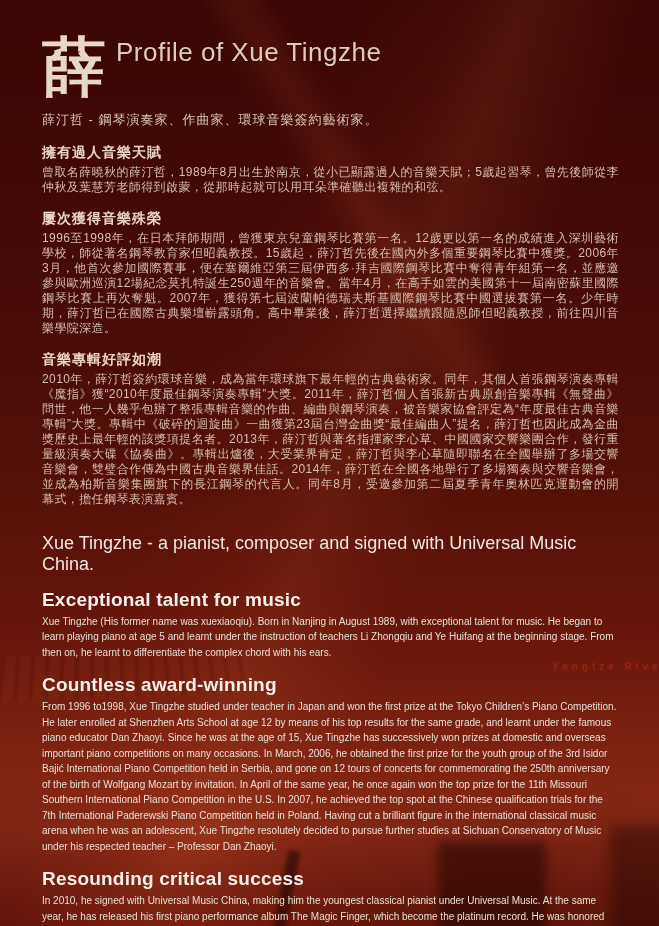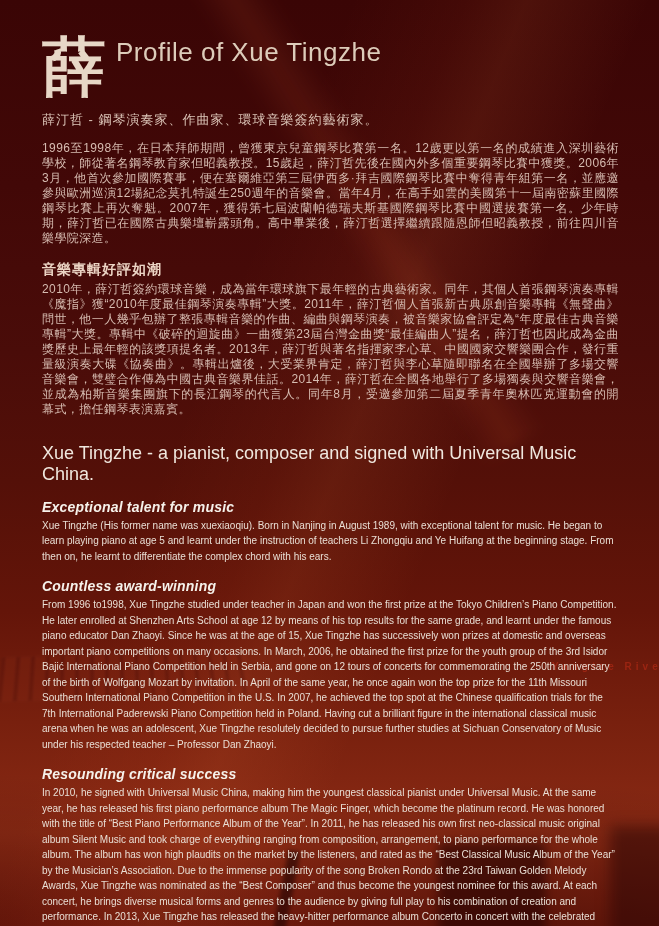--- a/index.html
+++ b/index.html
@@ -70,21 +70,21 @@
     margin:15px 0 3px 0;font-size:14px;font-weight:bold;color:#ecd4c4;letter-spacing:1px;
   }
   section.zh p{
     margin:0;font-size:12px;line-height:15px;color:#d7bcb1;letter-spacing:0.4px;
     text-align:justify;
   }
   .intro-en{
     margin:26px 0 0 0;font-size:18px;color:#f0e7de;
   }
   section.en h2{
-    margin:14px 0 3px 0;font-size:14px;font-weight:bold;color:#f6f1ea;letter-spacing:0.2px;font-style:italic;
+    margin:14px 0 3px 0;font-size:19px;font-weight:bold;color:#f6f1ea;letter-spacing:0.2px;
   }
   section.en p{
     margin:0;font-size:10px;line-height:15.5px;color:#e9ded4;
   }
 </style>
 </head>
 <body>
 
 <div class="page">
 
@@ -99,22 +99,27 @@
 
     <header>
       <div class="big-char">薛</div>
       <div class="title-col">
         <div class="title-en">Profile of Xue Tingzhe</div>
       </div>
     </header>
 
     <p class="subtitle">薛汀哲 - 鋼琴演奏家、作曲家、環球音樂簽約藝術家。</p>
 
+    <section class="zh">
+      <h2>擁有過人音樂天賦</h2>
+      <p>曾取名薛曉秋的薛汀哲，1989年8月出生於南京，從小已顯露過人的音樂天賦；5歲起習琴，曾先後師從李仲秋及葉慧芳老師得到啟蒙，從那時起就可以用耳朵準確聽出複雜的和弦。</p>
+    </section>
 
     <section class="zh">
+      <h2>屢次獲得音樂殊榮</h2>
       <p>1996至1998年，在日本拜師期間，曾獲東京兒童鋼琴比賽第一名。12歲更以第一名的成績進入深圳藝術學校，師從著名鋼琴教育家但昭義教授。15歲起，薛汀哲先後在國內外多個重要鋼琴比賽中獲獎。2006年3月，他首次參加國際賽事，便在塞爾維亞第三屆伊西多·拜吉國際鋼琴比賽中奪得青年組第一名，並應邀參與歐洲巡演12場紀念莫扎特誕生250週年的音樂會。當年4月，在高手如雲的美國第十一屆南密蘇里國際鋼琴比賽上再次奪魁。2007年，獲得第七屆波蘭帕德瑞夫斯基國際鋼琴比賽中國選拔賽第一名。少年時期，薛汀哲已在國際古典樂壇嶄露頭角。高中畢業後，薛汀哲選擇繼續跟隨恩師但昭義教授，前往四川音樂學院深造。</p>
     </section>
 
     <section class="zh">
       <h2>音樂專輯好評如潮</h2>
       <p>2010年，薛汀哲簽約環球音樂，成為當年環球旗下最年輕的古典藝術家。同年，其個人首張鋼琴演奏專輯《魔指》獲“2010年度最佳鋼琴演奏專輯”大獎。2011年，薛汀哲個人首張新古典原創音樂專輯《無聲曲》問世，他一人幾乎包辦了整張專輯音樂的作曲、編曲與鋼琴演奏，被音樂家協會評定為“年度最佳古典音樂專輯”大獎。專輯中《破碎的迴旋曲》一曲獲第23屆台灣金曲獎“最佳編曲人”提名，薛汀哲也因此成為金曲獎歷史上最年輕的該獎項提名者。2013年，薛汀哲與著名指揮家李心草、中國國家交響樂團合作，發行重量級演奏大碟《協奏曲》。專輯出爐後，大受業界肯定，薛汀哲與李心草隨即聯名在全國舉辦了多場交響音樂會，雙璧合作傳為中國古典音樂界佳話。2014年，薛汀哲在全國各地舉行了多場獨奏與交響音樂會，並成為柏斯音樂集團旗下的長江鋼琴的代言人。同年8月，受邀參加第二屆夏季青年奧林匹克運動會的開幕式，擔任鋼琴表演嘉賓。</p>
     </section>
 
     <p class="intro-en">Xue Tingzhe - a pianist, composer and signed with Universal Music China.</p>
 

